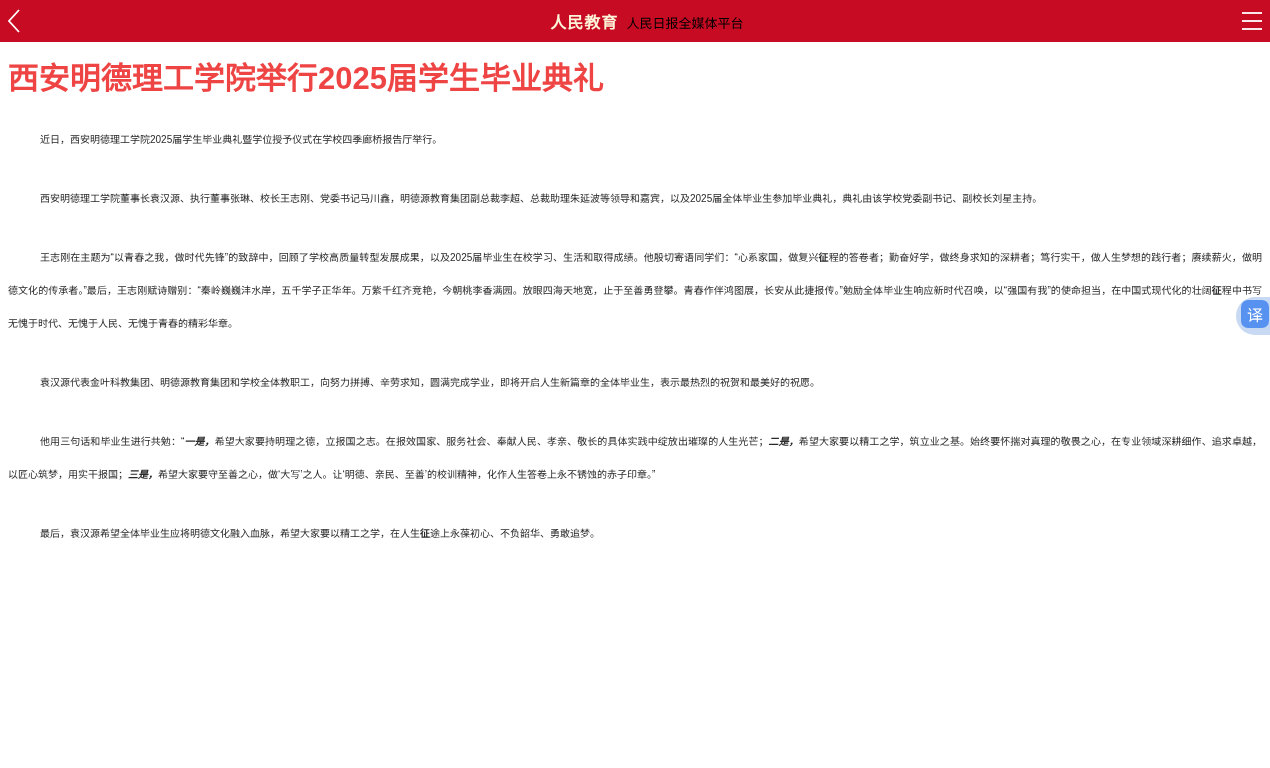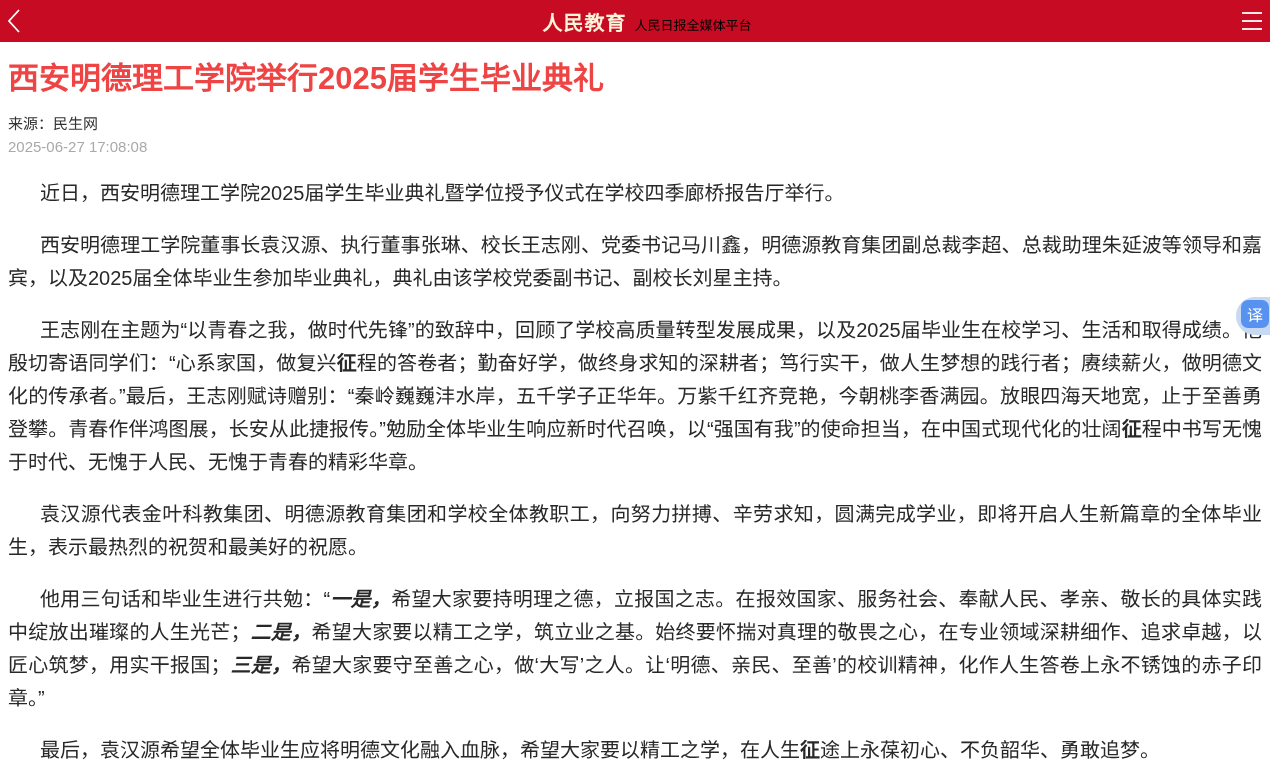--- a/index.html
+++ b/index.html
@@ -21,21 +21,21 @@
     position: absolute; left: 6px; top: 0;
     width: 40px; height: 42px;
     display: flex; align-items: center; justify-content: flex-start;
     cursor: pointer; background: transparent; border: none;
   }
   .header-title-group {
     display: flex; align-items: baseline; gap: 8px;
     color: #ffffff; white-space: nowrap;
   }
   .header-main-title {
-    font-size: 20px; font-weight: bold; color: #fdf3d8;
+    font-size: 16px; font-weight: bold; color: #fdf3d8;
     letter-spacing: 1px;
     margin-left: 24px;
   }
   .header-sub-title {
     font-size: 13px; color: #000000;
   }
   .menu-btn {
     position: absolute; right: 8px; top: 0;
     width: 36px; height: 42px;
     display: flex; flex-direction: column; justify-content: center; align-items: flex-end;
@@ -59,26 +59,26 @@
   .article-meta { margin-top: 16px; }
   .article-source {
     font-size: 15px; color: #333333; line-height: 22px;
   }
   .article-time {
     font-size: 15px; color: #a9a9a9; line-height: 22px;
     margin-top: 1px;
   }
   .article-body { margin-top: 14px; }
   .article-body p {
-    font-size: 20px;
+    font-size: 10px;
     color: #282828;
     line-height: 33px;
     text-align: justify;
     text-indent: 32px;
-    margin: 19px 0;
+    margin: 26px 0;
   }
   .seg-bold { font-weight: bold; font-style: italic; }
   .seg-serif { font-family: "Liberation Serif", "DejaVu Serif", serif; font-weight: bold; }
   
   .translate-float {
     position: absolute;
     top: 297px; right: 0;
     width: 34px; height: 38px;
     background: #c7d9f3;
     border-radius: 19px 0 0 19px;
@@ -113,24 +113,20 @@
     <span style="display:flex;flex-direction:column;gap:6px;align-items:flex-end;">
       <span class="bar"></span>
         <span class="bar"></span>
         <span class="bar"></span>
     </span>
   </button>
 </header>
 
 <main class="article">
   <h1 class="article-title">西安明德理工学院举行2025届学生毕业典礼</h1>
-  <div class="article-meta">
-    <div class="article-source">来源：民生网</div>
-    <div class="article-time">2025-06-27 17:08:08</div>
-  </div>
   <div class="article-body">
       <p><span>近日，西安明德理工学院2025届学生毕业典礼暨学位授予仪式在学校四季廊桥报告厅举行。</span></p>
       <p><span>西安明德理工学院董事长袁汉源、执行董事张琳、校长王志刚、党委书记马川鑫，明德源教育集团副总裁李超、总裁助理朱延波等领导和嘉宾，以及2025届全体毕业生参加毕业典礼，典礼由该学校党委副书记、副校长刘星主持。</span></p>
       <p><span>王志刚在主题为“以青春之我，做时代先锋”的致辞中，回顾了学校高质量转型发展成果，以及2025届毕业生在校学习、生活和取得成绩。他殷切寄语同学们：“心系家国，做复兴</span><span class="seg-serif">征</span><span>程的答卷者；勤奋好学，做终身求知的深耕者；笃行实干，做人生梦想的践行者；赓续薪火，做明德文化的传承者。”最后，王志刚赋诗赠别：“秦岭巍巍沣水岸，五千学子正华年。万紫千红齐竞艳，今朝桃李香满园。放眼四海天地宽，止于至善勇登攀。青春作伴鸿图展，长安从此捷报传。”勉励全体毕业生响应新时代召唤，以“强国有我”的使命担当，在中国式现代化的壮阔</span><span class="seg-serif">征</span><span>程中书写无愧于时代、无愧于人民、无愧于青春的精彩华章。</span></p>
       <p><span>袁汉源代表金叶科教集团、明德源教育集团和学校全体教职工，向努力拼搏、辛劳求知，圆满完成学业，即将开启人生新篇章的全体毕业生，表示最热烈的祝贺和最美好的祝愿。</span></p>
       <p><span>他用三句话和毕业生进行共勉：“</span><span class="seg-bold">一是，</span><span>希望大家要持明理之德，立报国之志。在报效国家、服务社会、奉献人民、孝亲、敬长的具体实践中绽放出璀璨的人生光芒；</span><span class="seg-bold">二是，</span><span>希望大家要以精工之学，筑立业之基。始终要怀揣对真理的敬畏之心，在专业领域深耕细作、追求卓越，以匠心筑梦，用实干报国；</span><span class="seg-bold">三是，</span><span>希望大家要守至善之心，做‘大写’之人。让‘明德、亲民、至善’的校训精神，化作人生答卷上永不锈蚀的赤子印章。”</span></p>
       <p><span>最后，袁汉源希望全体毕业生应将明德文化融入血脉，希望大家要以精工之学，在人生</span><span class="seg-serif">征</span><span>途上永葆初心、不负韶华、勇敢追梦。</span></p>
     </div>
 </main>
 

